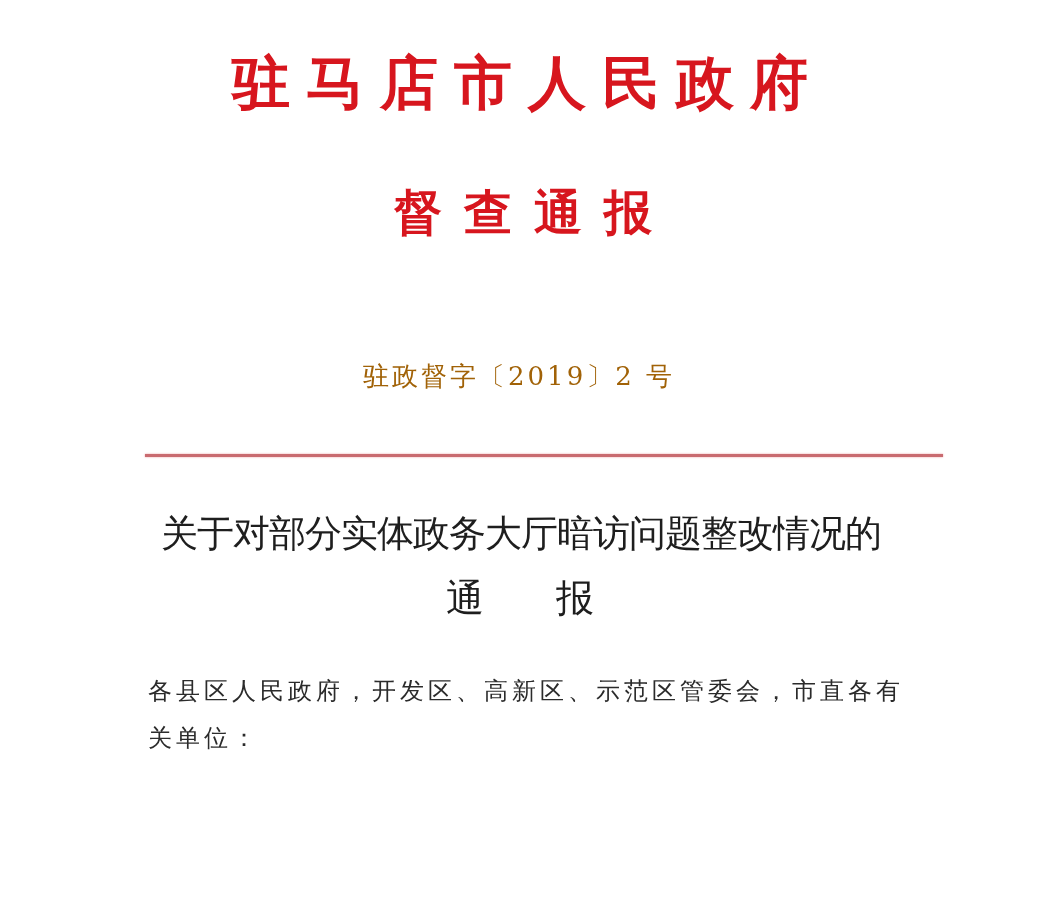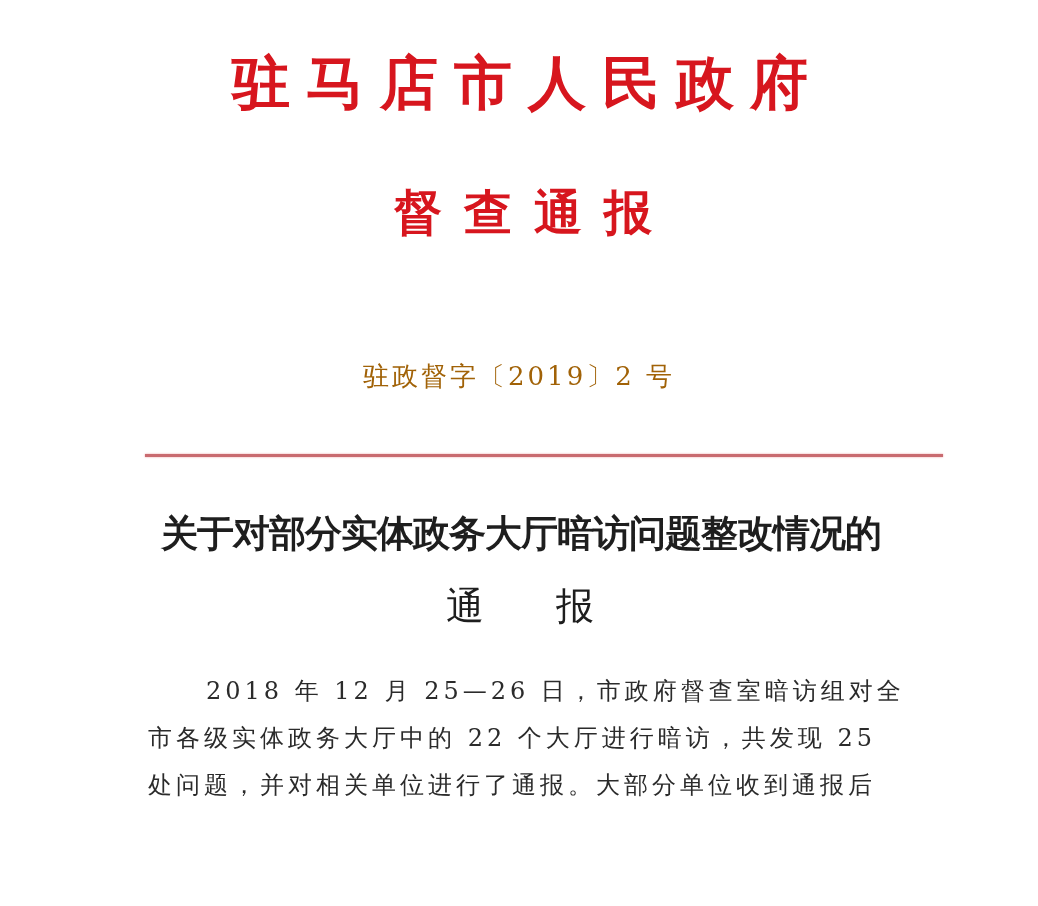--- a/index.html
+++ b/index.html
@@ -80,26 +80,25 @@
       width: 1038px;
       text-align: center;
       font-family: "DejaVu Sans", "Liberation Sans", sans-serif;
       color: #1e1e1e;
     }
     .subject-line1 {
       font-size: 37px;
       line-height: 56px;
       letter-spacing: -1px;
       padding-left: 4px;
-      font-weight: bold;
     }
     .subject-line2 {
       font-size: 38px;
       line-height: 56px;
-      margin-top: 16px;
+      margin-top: 8px;
       letter-spacing: 30px;
       padding-left: 32px;
     }
     .body-text {
       position: absolute;
       left: 148px;
       top: 668px;
       width: 760px;
       font-family: "DejaVu Serif", "Liberation Serif", serif;
       font-size: 24px;
@@ -127,16 +126,16 @@
   <div class="doc-number">驻政督字〔2019〕2 号</div>
 
   <div class="red-rule"></div>
 
   <div class="subject">
     <div class="subject-line1">关于对部分实体政务大厅暗访问题整改情况的</div>
     <div class="subject-line2">通 报</div>
   </div>
 
   <div class="body-text">
-    <p class="para para-indent">2018 年 12 月 25—26 日，市政府督查室暗访组对全市各级实体政务大厅中的 22 个大厅进行暗访，共发现 25 处问题，并对相关单位进行了通报。大部分单位收到通报后</p>
+    <p class="para">各县区人民政府，开发区、高新区、示范区管委会，市直各有关单位：</p>
   </div>
 
 </div>
 
 </body></html>

